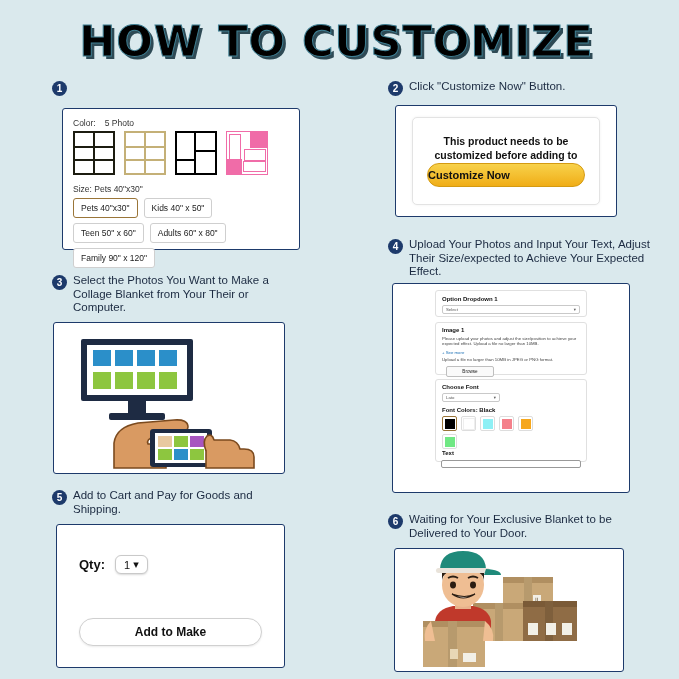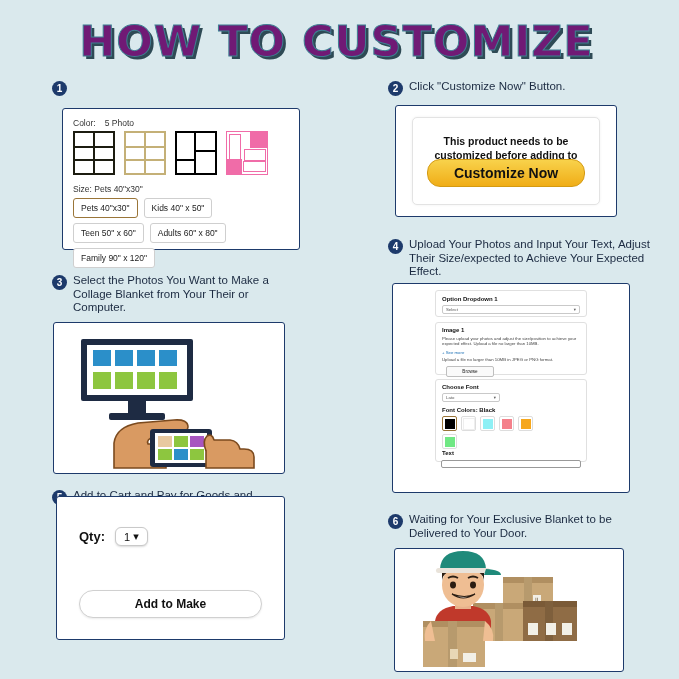--- a/index.html
+++ b/index.html
@@ -12,21 +12,21 @@
   }
   .page{position:relative;width:679px;height:679px;}
 
   
   .title{
     position:absolute;left:0;top:16px;width:673px;text-align:center;
     font-family:"DejaVu Sans", sans-serif;
     font-weight:bold;
     font-size:43px;
     letter-spacing:1px;
-    color:#701a75;
+    color:#000000;
     text-shadow:3px 3px 0 #2e4a55;
     -webkit-text-stroke:1px #3f7f93;
   }
 
   
   .step-head{position:absolute;display:flex;align-items:flex-start;gap:6px;}
   .badge{
     flex:0 0 auto;
     width:15px;height:15px;border-radius:50%;
     background:#1d3a6b;color:#fff;
@@ -66,22 +66,22 @@
   
   .inner-card{
     border:1px solid #e3e3e3;border-radius:5px;background:#fff;
     box-shadow:0 0 3px rgba(0,0,0,.06);
     text-align:center;
   }
   .notice{font-size:10.5px;line-height:14px;font-weight:bold;color:#111;}
   .btn-yellow{
     background:linear-gradient(180deg,#f8d24b,#f0ad17);
     border:1px solid #d49a12;border-radius:13px;
-    font-size:14px;font-weight:bold;color:#111;
-    padding:5px 0;text-align:center;
+    font-size:11px;font-weight:bold;color:#111;
+    padding:5px 0;text-align:left;
   }
 
   
   .form-box{border:1px solid #e0e0e0;border-radius:3px;background:#fff;box-sizing:border-box;}
   .f-title{font-size:6px;font-weight:bold;color:#111;}
   .f-sub{font-size:4.3px;color:#444;line-height:5.4px;}
   .f-link{font-size:4.3px;color:#1a6fb5;}
   .f-select{
     border:1px solid #c9c9c9;border-radius:2px;height:9px;background:#fff;
     display:flex;align-items:center;justify-content:space-between;
@@ -287,21 +287,21 @@
     </div>
 
     <div class="f-input" style="position:absolute;left:48px;top:176px;width:140px;" value=""></div>
   </div>
 
   <div class="step-head" style="left:52px;top:489px;width:240px;">
     <div class="badge">5</div>
     <div class="step-text">Add to Cart and Pay for Goods and Shipping.</div>
   </div>
 
-  <div class="card" style="left:56px;top:496px;width:229px;height:144px;">
+  <div class="card" style="left:56px;top:524px;width:229px;height:144px;">
     <div class="qty-row" style="position:absolute;left:22px;top:30px;">
       <span class="qty-lbl">Qty:</span>
       <span class="qty-sel">
         <span>1</span>
         <span>▾</span>
       </span>
     </div>
     <div class="btn-list" style="position:absolute;left:22px;right:22px;top:93px;">Add to Make</div>
   </div>
 

